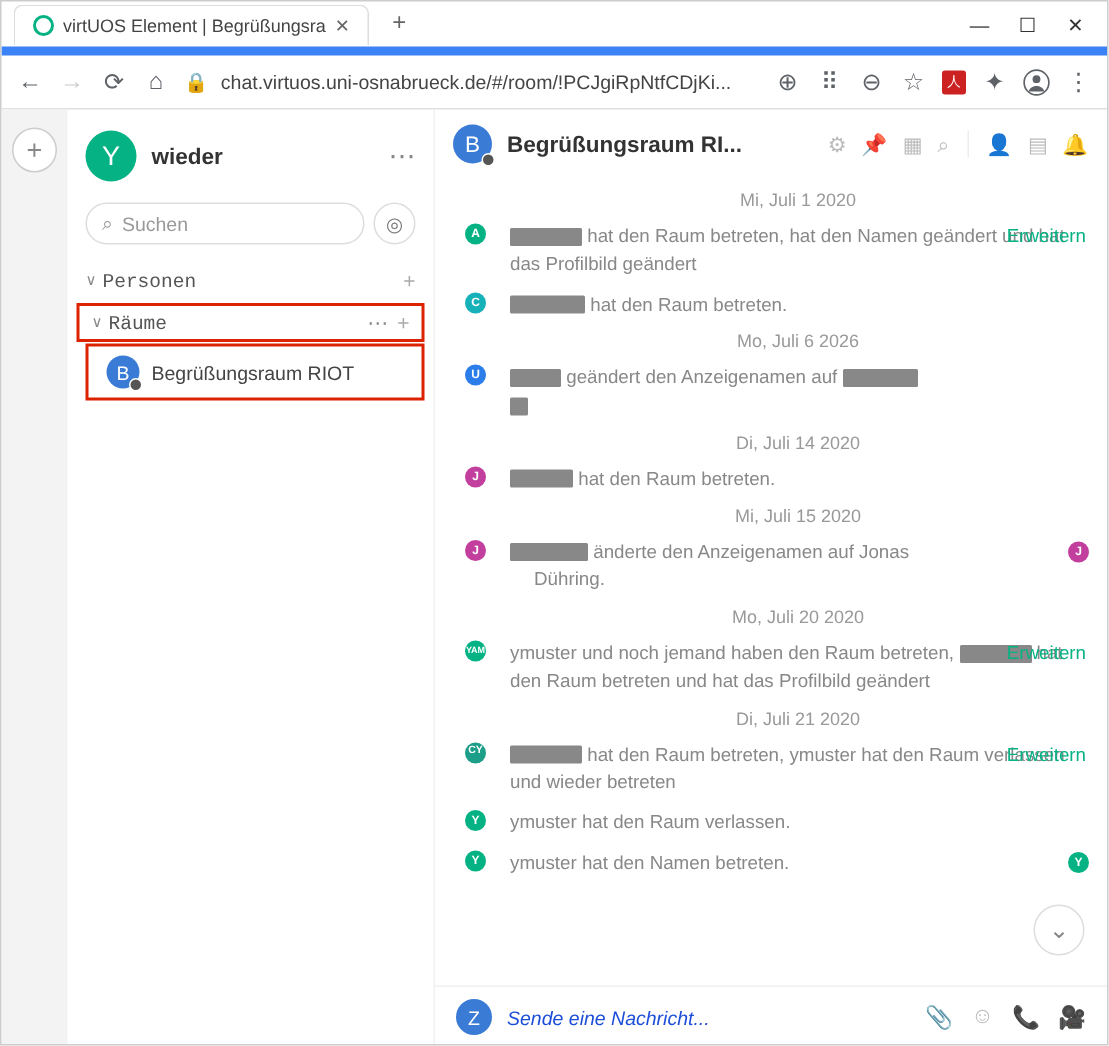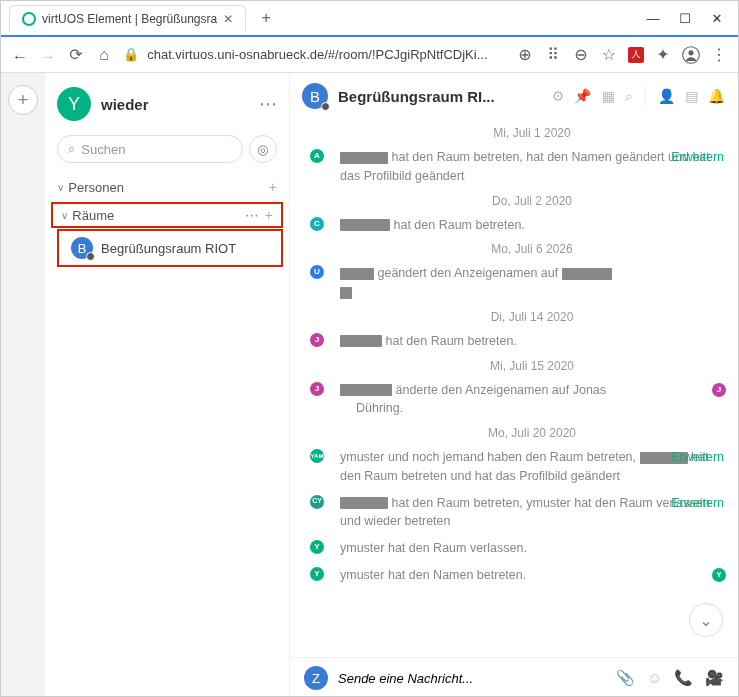--- a/index.html
+++ b/index.html
@@ -1,19 +1,19 @@
 <!DOCTYPE html>
 <html><head>
   <meta charset="utf-8">
   <style>
     * { margin: 0; padding: 0; box-sizing: border-box; font-family: -apple-system, BlinkMacSystemFont, "Segoe UI", Arial, sans-serif; }
     body { width: 739px; height: 697px; overflow: hidden; background: #fff; border: 1px solid #ccc; }
 
     
-    .titlebar { height: 36px; display: flex; align-items: center; justify-content: flex-end; border-bottom: 2px solid #3b82f6; }
+    .titlebar { height: 36px; display: flex; align-items: center; justify-content: flex-end; border-bottom: 6px solid #3b82f6; }
     .tab-area { flex: 1; display: flex; align-items: center; padding-left: 8px; }
     .tab { display: flex; align-items: center; gap: 6px; padding: 6px 12px; border: 1px solid #ddd; border-bottom: none; border-radius: 6px 6px 0 0; background: #fff; font-size: 12px; color: #444; max-width: 240px; }
     .favicon { width: 14px; height: 14px; border-radius: 50%; border: 2px solid #05b284; }
     .newtab { width: 28px; height: 28px; display: flex; align-items: center; justify-content: center; color: #666; font-size: 16px; margin-left: 6px; }
     .win-btns { display: flex; gap: 18px; padding: 0 14px; color: #333; font-size: 13px; }
     .win-btn { width: 14px; height: 14px; display: flex; align-items: center; justify-content: center; }
 
     
     .urlbar { height: 36px; display: flex; align-items: center; gap: 10px; padding: 0 10px; border-bottom: 1px solid #e0e0e0; color: #5f6368; }
     .nav-icon { width: 18px; display: flex; justify-content: center; }
@@ -33,21 +33,21 @@
     .green { background: #05b284; }
     .username { font-weight: 600; color: #333; font-size: 15px; flex: 1; }
     .dots { color: #888; font-size: 18px; }
 
     .search-row { padding: 10px 12px; display: flex; gap: 6px; }
     .search-box { flex: 1; display: flex; align-items: center; gap: 6px; border: 1px solid #ddd; border-radius: 16px; padding: 4px 10px; font-size: 13px; color: #999; }
     .explore { width: 28px; height: 28px; border: 1px solid #ddd; border-radius: 50%; display: flex; align-items: center; justify-content: center; font-size: 13px; color: #777; }
 
     .cat-row { display: flex; align-items: center; padding: 6px 12px; font-size: 13px; color: #555; }
     .chev { margin-right: 4px; color: #888; font-size: 10px; }
-    .cat-title { flex: 1; }
+    .cat-title { flex: 1; font-family: Liberation Mono, monospace; }
     .plus { color: #aaa; font-size: 14px; }
     .hl-red { border: 2px solid #d20; margin: 1px 6px; padding: 3px 8px; }
 
     .room-item { display: flex; align-items: center; gap: 8px; padding: 6px 12px; font-size: 13px; color: #444; }
     .room-avatar { width: 22px; height: 22px; border-radius: 50%; background: #3a7bd5; color: #fff; display: flex; align-items: center; justify-content: center; font-size: 13px; position: relative; }
     .room-avatar .globe { position: absolute; right: -2px; bottom: -2px; width: 9px; height: 9px; border-radius: 50%; background: #555; border: 1px solid #fff; }
     .hl-red-room { border: 2px solid #d20; margin: 0 6px 0 12px; }
 
     .main { flex: 1; display: flex; flex-direction: column; border-left: 1px solid #f0f0f0; }
     .room-header { display: flex; align-items: center; gap: 10px; padding: 10px 12px; }
@@ -67,21 +67,21 @@
     .c-blue { background: #2b7de9; }
     .c-mag { background: #c23f9d; }
     .c-cyan { background: #17b1b9; }
     .c-teal { background: #1c9e88; }
     .redact { background: #888; height: 12px; display: inline-block; border-radius: 1px; }
 
     .scroll-down { position: absolute; right: 16px; bottom: 60px; width: 34px; height: 34px; border-radius: 50%; border: 1px solid #ddd; display: flex; align-items: center; justify-content: center; color: #888; background: #fff; }
 
     .composer { display: flex; align-items: center; gap: 10px; padding: 8px 14px; border-top: 1px solid #f0f0f0; }
     .comp-avatar { width: 24px; height: 24px; border-radius: 50%; background: #3a7bd5; color: #fff; display: flex; align-items: center; justify-content: center; font-size: 13px; }
-    .comp-input { flex: 1; font-size: 13px; color: #000000; font-style: italic; }
+    .comp-input { flex: 1; font-size: 13px; color: #1d4ed8; font-style: italic; }
     .comp-icons { display: flex; gap: 12px; color: #bbb; font-size: 15px; }
   </style>
 </head>
 <body>
 
 <div class="titlebar">
   <div class="tab-area">
     <div class="tab">
       <span class="favicon"></span>
       <span>virtUOS Element | Begrüßungsra</span>
@@ -175,21 +175,20 @@
       </div>
     </div>
 
     <div class="timeline">
       <div class="date-sep">Mi, Juli 1 2020</div>
       <div class="event">
         <span class="event-avatar c-green">A</span>
         <span class="expand">Erweitern</span>
         <span class="redact" style="width:48px;"></span> <span>hat den Raum betreten, hat den Namen geändert und hat das Profilbild geändert</span>
       </div>
-      <div class="date-sep">Do, Juli 2 2020</div>
       <div class="event">
         <span class="event-avatar c-cyan">C</span>
         <span class="redact" style="width:50px;"></span> <span>hat den Raum betreten.</span>
       </div>
       <div class="date-sep">Mo, Juli 6 2026</div>
       <div class="event">
         <span class="event-avatar c-blue">U</span>
         <span class="redact" style="width:34px;"></span> <span>geändert den Anzeigenamen auf</span> <span class="redact" style="width:50px;"></span><br><span class="redact" style="width:12px;"></span>
       </div>
       <div class="date-sep">Di, Juli 14 2020</div>
@@ -203,20 +202,21 @@
         <span class="ms-avatar c-mag" style="top:2px;">J</span>
         <span class="redact" style="width:52px;"></span> <span>änderte den Anzeigenamen auf Jonas</span><br>
         <span style="margin-left:16px;">Dühring.</span>
       </div>
       <div class="date-sep">Mo, Juli 20 2020</div>
       <div class="event">
         <span class="event-avatar c-green" style="font-size:6px;">YAM</span>
         <span class="expand">Erweitern</span>
         <span>ymuster und noch jemand haben den Raum betreten,</span> <span class="redact" style="width:48px;"></span> <span>hat den Raum betreten und hat das Profilbild geändert</span>
       </div>
+      <div class="date-sep">Di, Juli 21 2020</div>
       <div class="event">
         <span class="event-avatar c-teal" style="font-size:7px;">CY</span>
         <span class="expand">Erweitern</span>
         <span class="redact" style="width:48px;"></span> <span>hat den Raum betreten, ymuster hat den Raum verlassen und wieder betreten</span>
       </div>
       <div class="event">
         <span class="event-avatar c-green">Y</span>
         <span>ymuster hat den Raum verlassen.</span>
       </div>
       <div class="event">

